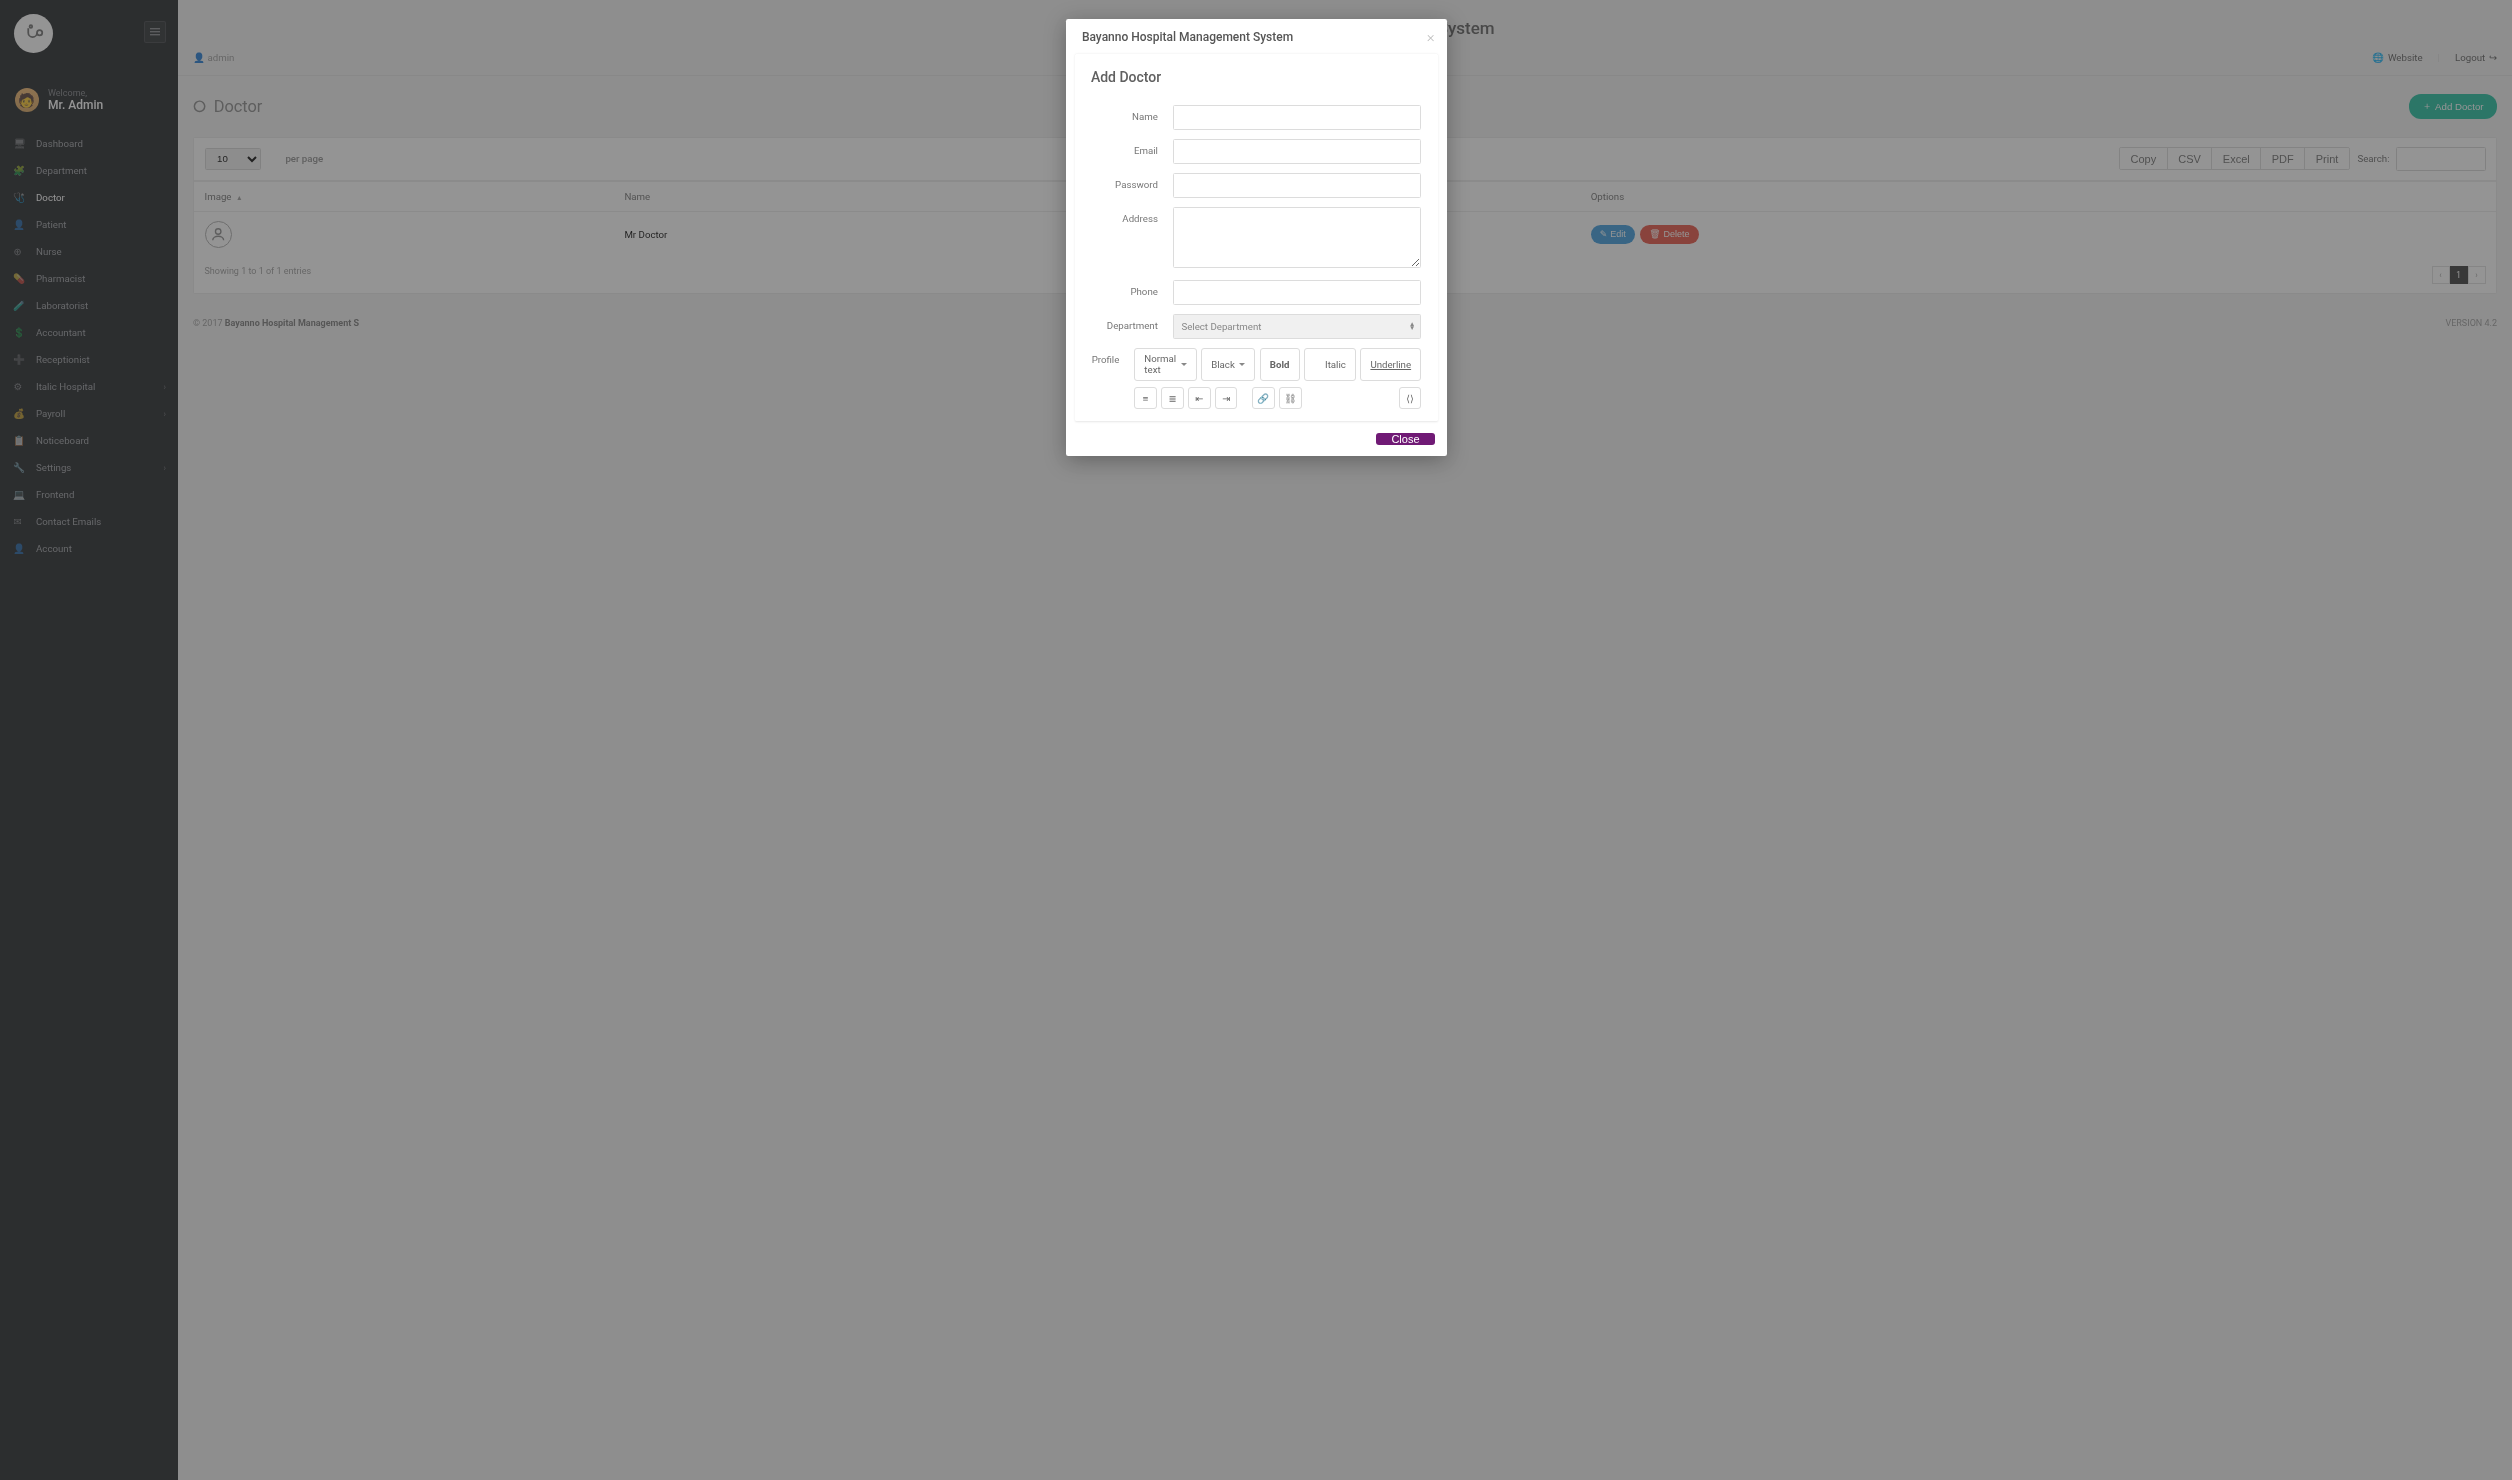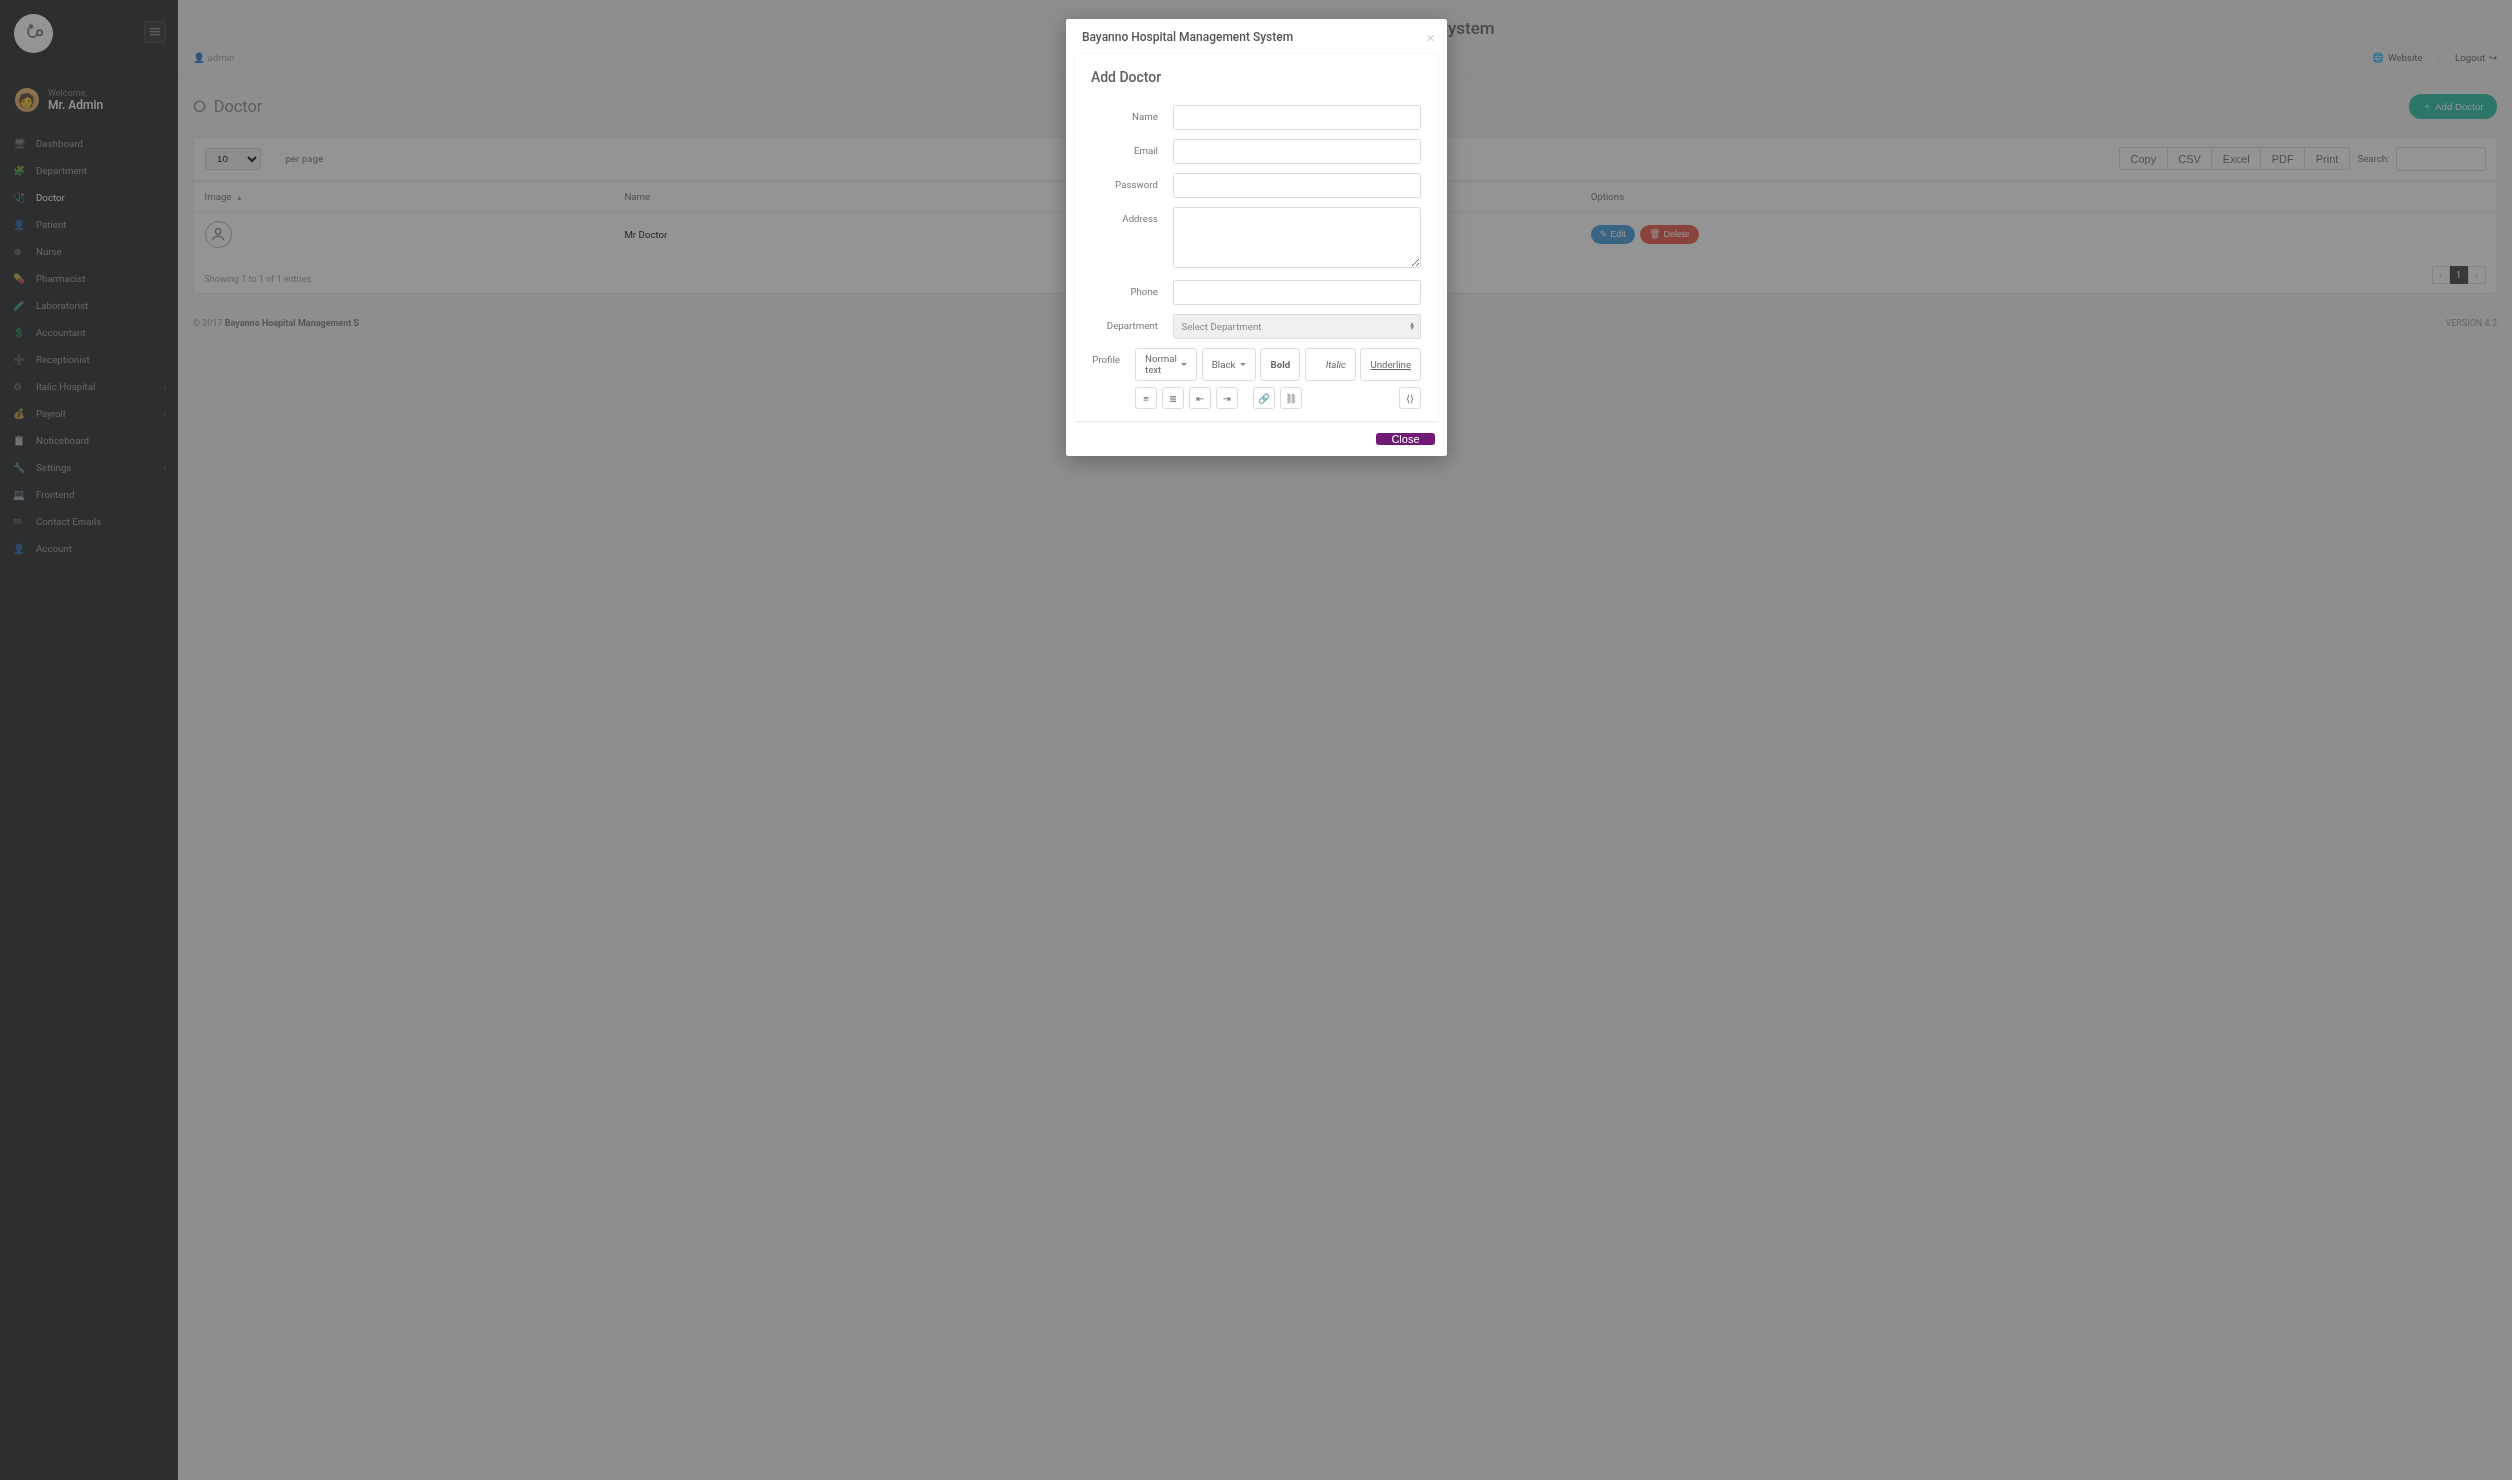--- a/index.html
+++ b/index.html
@@ -42,21 +42,21 @@
     .search-wrap{display:flex;align-items:center;gap:6px;font-size:9.7px;color:#666;}
     .search-wrap input{border:0.7px solid #d6d6d6;border-radius:1.5px;padding:3.7px 6px;width:90px;}
     table{width:100%;border-collapse:collapse;}
     th,td{padding:9px 10.5px;font-size:9.7px;text-align:left;border-top:0.7px solid #ebebeb;}
     th{color:#6e6e6e;font-weight:400;white-space:nowrap;}
     th .sort{font-size:6.7px;margin-left:4.5px;opacity:.7;}
     .row-avatar{width:27px;height:27px;border-radius:50%;border:1.5px solid #aaa;display:flex;align-items:center;justify-content:center;}
     .btn-edit,.btn-delete{color:#fff;border:none;padding:4.5px 9px;border-radius:10.5px;font-size:9px;cursor:pointer;display:inline-flex;align-items:center;gap:3px;}
     .btn-edit{background:#3598dc;}
     .btn-delete{background:#e74c3c;margin-left:3px;}
-    .panel-foot{display:flex;align-items:flex-end;padding:9px 10.5px;font-size:9px;color:#9a9a9a;gap:26px;}
+    .panel-foot{display:flex;align-items:flex-start;padding:9px 10.5px;font-size:9px;color:#9a9a9a;gap:26px;}
     .pager{margin-left:auto;display:flex;}
     .pager span{width:18px;height:18px;display:flex;align-items:center;justify-content:center;border:0.7px solid #dedede;font-size:8.2px;cursor:pointer;}
     .pager .cur{background:#333;color:#fff;border-color:#333;}
     .footer{padding:6px 15px;font-size:9px;color:#999;display:flex;}
     .footer strong{color:#777;}
     .footer .spacer{flex:1;}
 
     
     .overlay{position:fixed;inset:0;background:rgba(60,60,60,.55);display:flex;align-items:flex-start;justify-content:center;padding-top:19.4px;}
     .modal{background:#fff;width:381px;border-radius:2.2px;box-shadow:0 4.5px 22.4px rgba(0,0,0,.3);overflow:hidden;}
@@ -67,21 +67,21 @@
     .form-row{display:flex;align-items:flex-start;padding:4.5px 16.4px;}
     .form-row label{width:82px;text-align:right;padding-right:15px;font-size:9.7px;color:#777;padding-top:6px;}
     .form-row .ctrl{flex:1;}
     .form-row input, .form-row textarea, .form-row .sel{width:100%;border:0.7px solid #dcdcdc;border-radius:1.5px;padding:6px 7.5px;font-size:9.7px;font-family:inherit;}
     .form-row textarea{height:61px;resize:both;}
     .sel{background:#f0f0f0;display:flex;justify-content:space-between;align-items:center;color:#888;cursor:pointer;}
     .sel .arr{font-size:7.5px;letter-spacing:-1.5px;line-height:4.5px;}
     .toolbar{display:flex;gap:4.5px;}
     .toolbar .tb{border:0.7px solid #dcdcdc;border-radius:3px;padding:4.5px 9px;font-size:9.7px;color:#666;cursor:pointer;display:flex;align-items:center;gap:4.5px;}
     .toolbar .tb.bold{font-weight:700;}
-    .toolbar .tb.ital{font-style:italic;padding-left:20px;}
+    .toolbar .tb.ital{padding-left:20px;}
     .toolbar .tb.und{text-decoration:underline;}
     .toolbar-row2{display:flex;gap:4.5px;margin-top:6px;align-items:center;}
     .tbic{border:0.7px solid #dcdcdc;border-radius:3px;padding:4.5px 6px;font-size:9.7px;color:#666;cursor:pointer;width:22.4px;height:22.4px;display:flex;align-items:center;justify-content:center;}
     .m-foot{padding:10.5px 12px;text-align:right;}
     .btn-close{background:#701a75;color:#fff;border:none;border-radius:3px;padding:0 15px;font-size:11px;cursor:pointer;}
     .caret{display:inline-block;border-top:3px solid #888;border-left:3px solid transparent;border-right:3px solid transparent;}
   </style>
 </head>
 <body>
 

